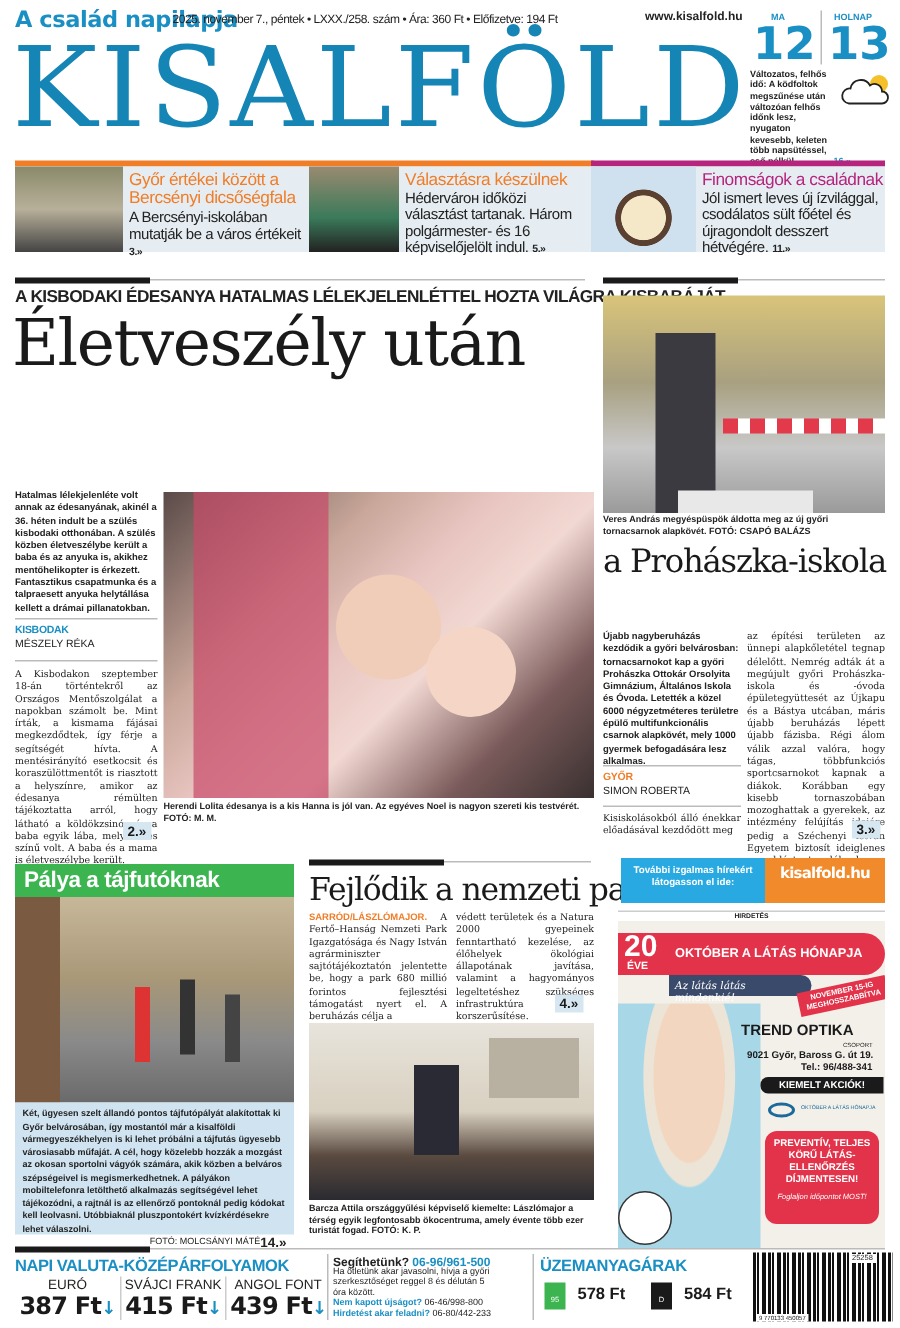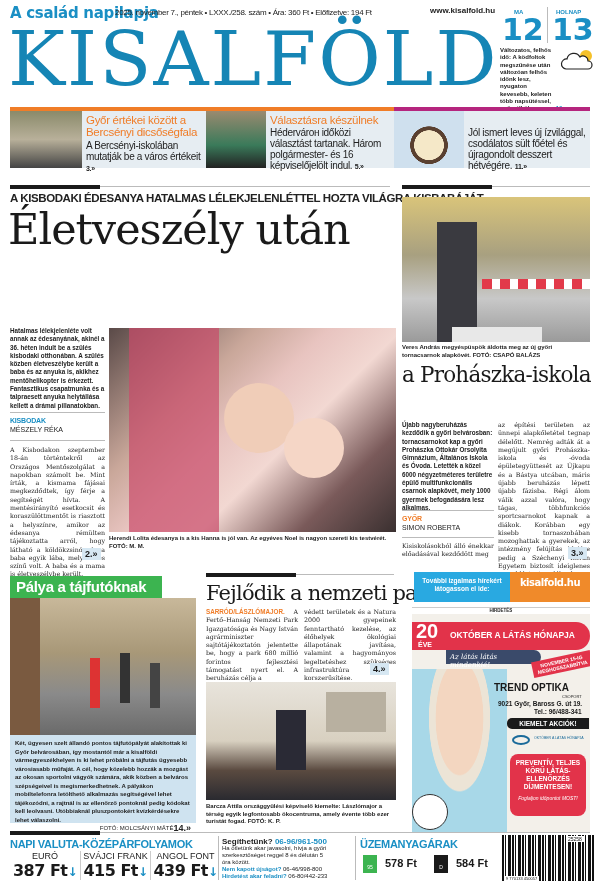--- a/index.html
+++ b/index.html
@@ -26,21 +26,21 @@
 .kicker{left:10px;top:192px;font-size:11.5px;font-weight:bold;letter-spacing:-0.4px;color:#222}
 .headline{left:8px;top:206px;font-family:"DejaVu Serif",serif;font-size:43px;line-height:46px;letter-spacing:-1px;color:#1a1a1a}
 .lede{left:10px;top:327px;width:95px;font-size:6.3px;font-weight:bold;line-height:8.3px;color:#222}
 .dateline{font-size:7px;font-weight:bold;color:#1a8fc4;letter-spacing:-0.2px}
 .byline{font-size:7px;color:#222}
 .body-text{font-size:6.3px;line-height:8.3px;color:#222;font-family:"DejaVu Serif",serif;text-align:justify}
 .pgref{display:inline-block;background:#d6e7f2;color:#1a1a1a;font-weight:bold;font-size:9px;padding:1px 3px}
 .caption{font-size:6px;font-weight:bold;color:#222;line-height:7.5px}
 .photo{background:#888;overflow:hidden}
 .h2serif{font-family:"DejaVu Serif",serif;color:#1a1a1a;letter-spacing:-0.8px}
-.green-head{left:10px;top:576px;width:152px;height:22px;background:#3cb450;color:#fff;font-weight:bold;font-size:15px;padding:2px 6px;letter-spacing:-0.3px}
+.green-head{left:10px;top:576px;width:186px;height:22px;background:#3cb450;color:#fff;font-weight:bold;font-size:15px;padding:2px 6px;letter-spacing:-0.3px}
 .run-cap{left:10px;top:735px;width:186px;height:88px;background:#cfe3f0;padding:4px 5px;font-size:6px;font-weight:bold;line-height:8.5px;color:#222}
 .promo{left:414px;top:572px;width:176px;height:30px;display:flex}
 .promo .l{flex:1;background:#29a9e1;color:#fff;font-size:6.5px;font-weight:bold;text-align:center;padding-top:5px;line-height:8px}
 .promo .r{width:80px;background:#f08a2a;color:#fff;font-size:10px;font-weight:bold;text-align:center;padding-top:5px;font-family:"DejaVu Sans",sans-serif;letter-spacing:-0.5px}
 .ad{left:412px;top:614px;width:178px;height:218px;background:#f3f0ea;overflow:hidden}
 .fx-title{left:10px;top:838px;font-size:11px;font-weight:bold;color:#1a8fc4;letter-spacing:-0.3px}
 .fx-col{top:851px;width:70px;text-align:center}
 .fx-col .c{font-size:9px;color:#222}
 .fx-col .v{font-size:16px;font-weight:bold;color:#1a1a1a;font-family:"DejaVu Sans",sans-serif;letter-spacing:-0.5px}
 .fx-col .v span{color:#1a8fc4;font-size:12px}
@@ -77,20 +77,21 @@
   <div class="t" style="left:76px;top:3px;width:118px;color:#f07d28">Győr értékei között a Bercsényi dicsőségfala</div>
   <div class="d" style="left:76px;top:29px;width:118px"><span>A Bercsényi-iskolában mutatják be a város értékeit</span> <b style="font-size:7px">3.»</b></div>
 </div>
 <div class="abs teaser" style="left:206px;width:190px">
   <div class="img photo" style="left:0;width:60px;background:linear-gradient(180deg,#9a8a70,#3a7a5a 60%,#222 100%)"></div>
   <div class="t" style="left:64px;top:3px;width:124px;color:#f07d28">Választásra készülnek</div>
   <div class="d" style="left:64px;top:16px;width:124px"><span>Hédervárон időközi választást tartanak. Három polgármester- és 16 képviselőjelölt indul.</span> <b style="font-size:7px">5.»</b></div>
 </div>
 <div class="abs teaser" style="left:394px;width:196px">
   <div class="img photo" style="left:0;width:70px;background:radial-gradient(circle at 50% 60%,#f5e8c8 0 30%,#5a4030 31% 38%,#cfe0ee 39%)"></div>
+  <div class="t" style="left:74px;top:3px;width:122px;color:#b5257e">Finomságok a családnak</div>
   <div class="d" style="left:74px;top:16px;width:122px"><span>Jól ismert leves új ízvilággal, csodálatos sült főétel és újragondolt desszert hétvégére.</span> <b style="font-size:7px">11.»</b></div>
 </div>
 
 <div class="abs rule-thick" style="left:10px;top:185px;width:90px"></div>
 <div class="abs rule-thin" style="left:100px;top:186px;width:290px"></div>
 <div class="abs kicker">A KISBODAKI ÉDESANYA HATALMAS LÉLEKJELENLÉTTEL HOZTA VILÁGRA KISBABÁJÁT</div>
 <div class="abs headline">
   <div>Életveszély után</div>
 </div>
 <div class="abs lede">Hatalmas lélekjelenléte volt annak az édesanyának, akinél a 36. héten indult be a szülés kisbodaki otthonában. A szülés közben életveszélybe került a baba és az anyuka is, akikhez mentőhelikopter is érkezett. Fantasztikus csapatmunka és a talpraesett anyuka helytállása kellett a drámai pillanatokban.</div>

